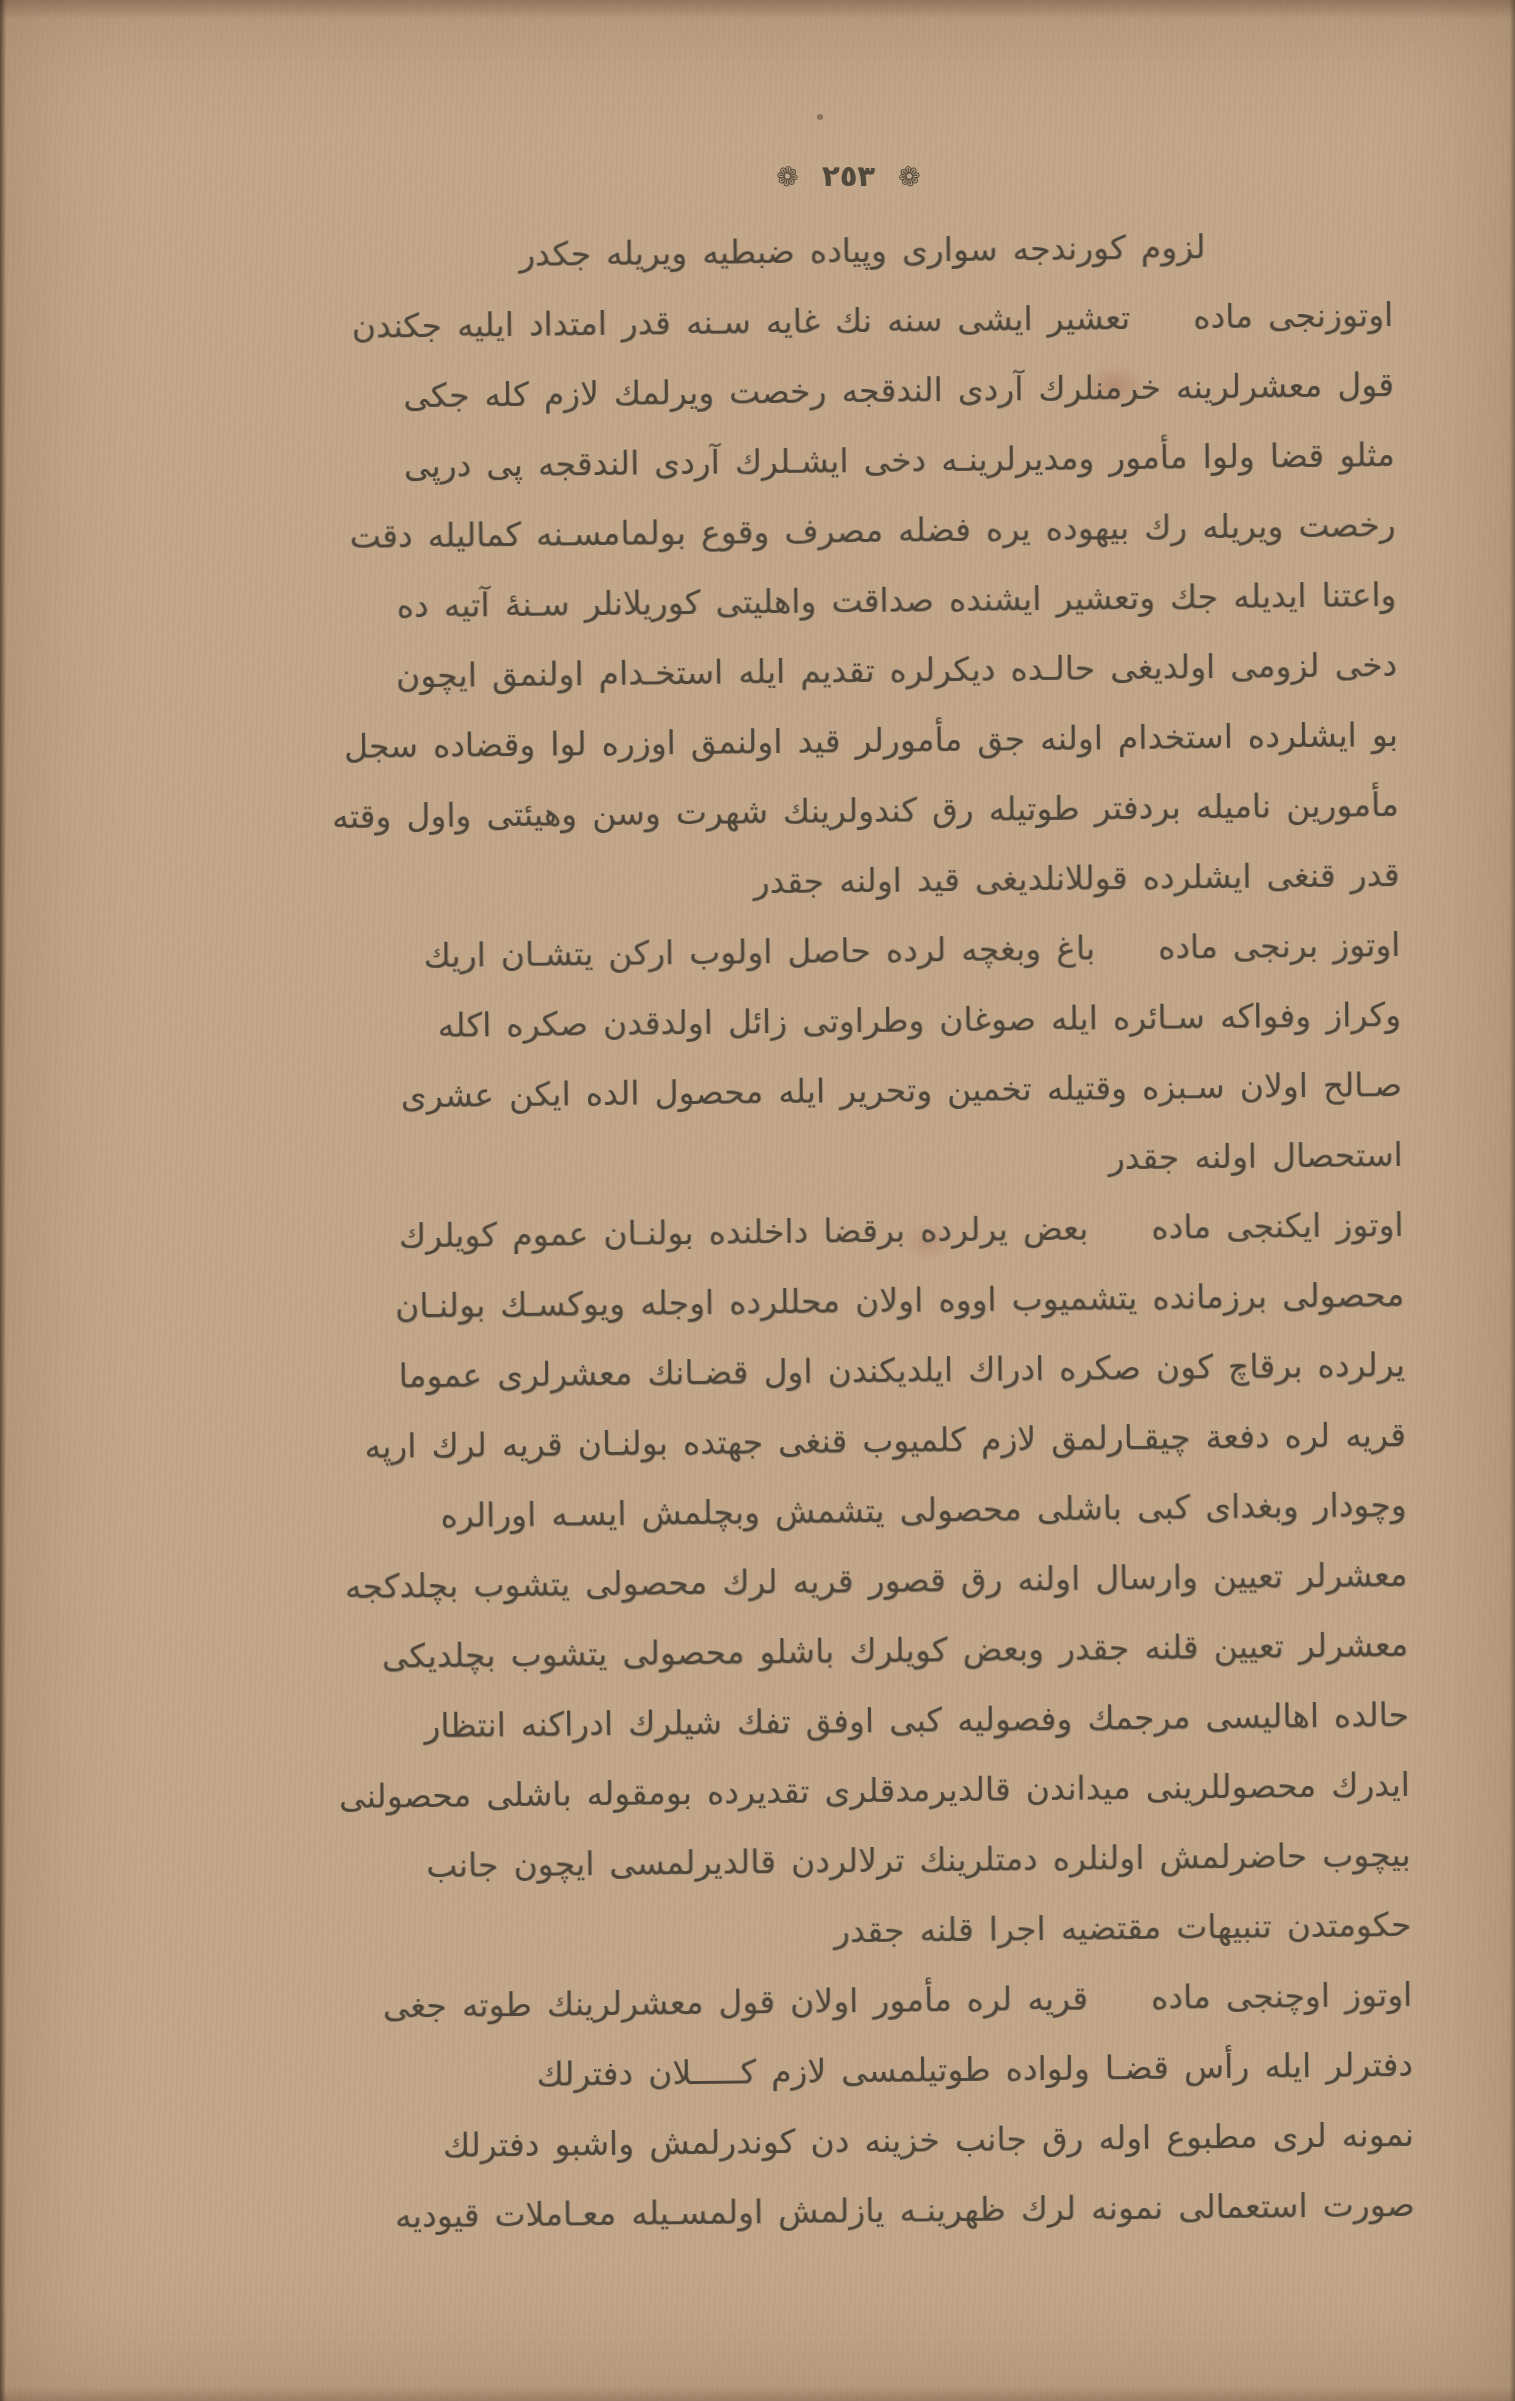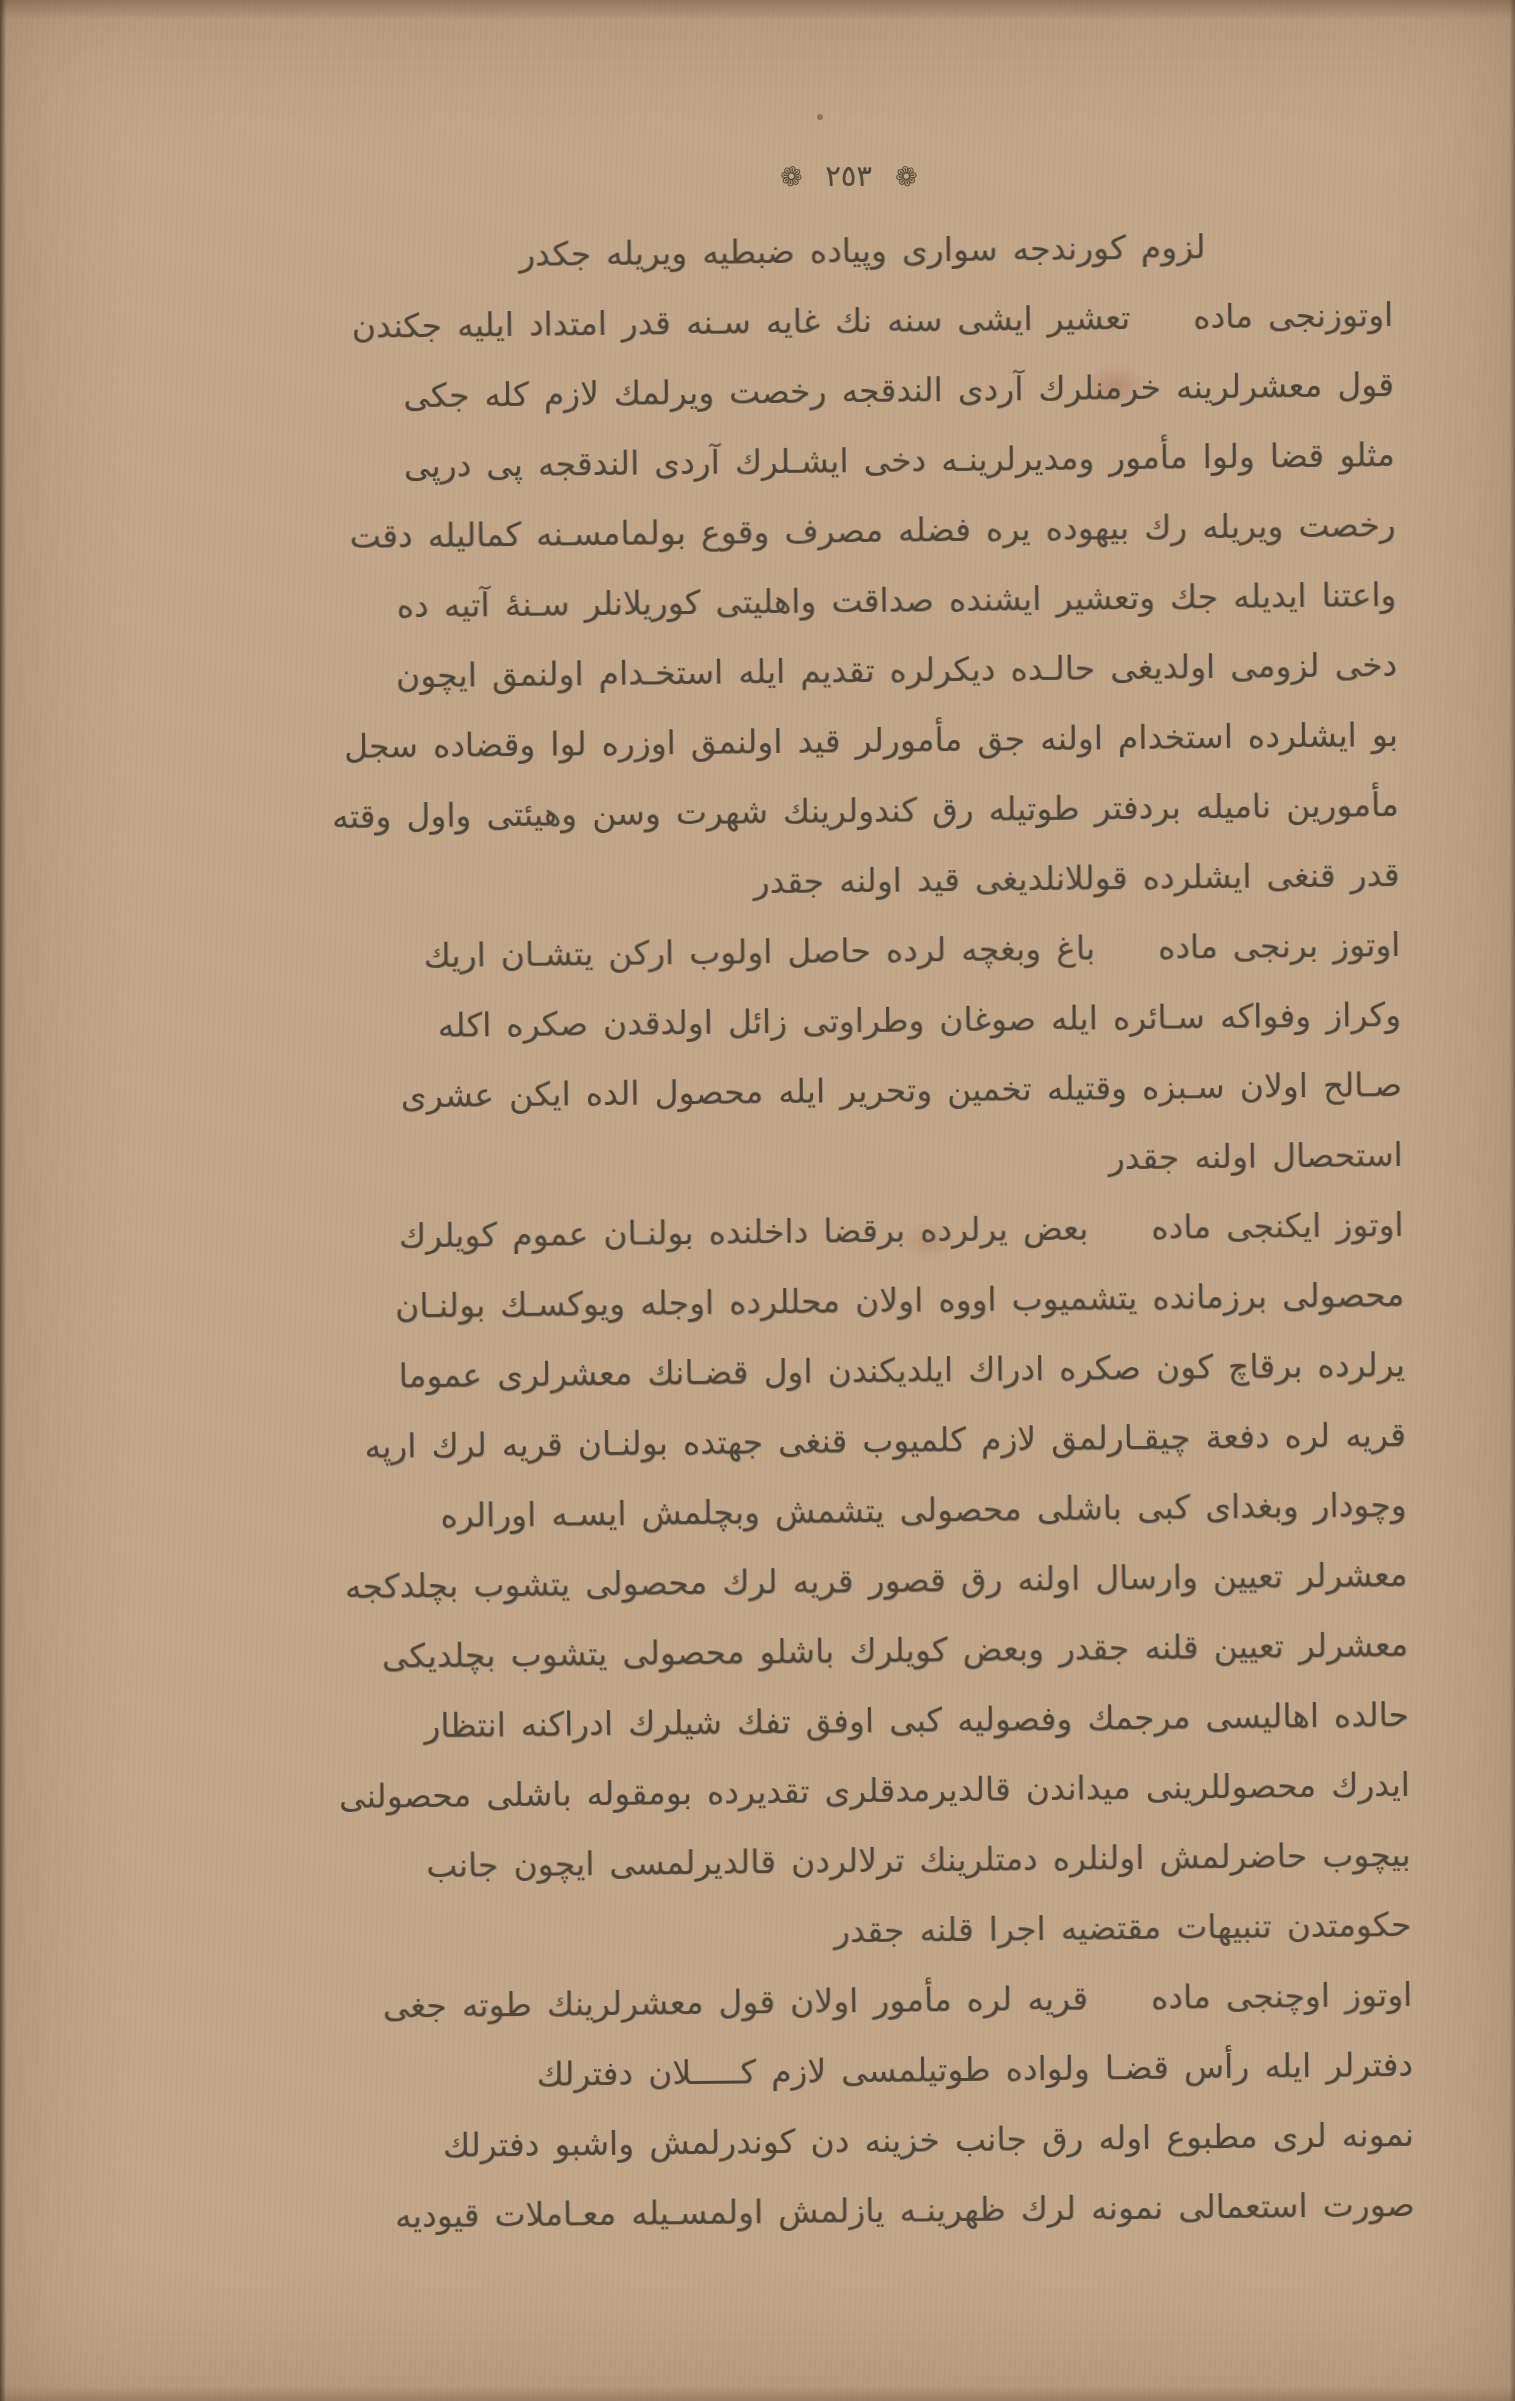--- a/index.html
+++ b/index.html
@@ -43,21 +43,21 @@
     display: flex;
     justify-content: center;
     align-items: center;
     gap: 23px;
     transform: translateX(91px);
     color: #51493c;
     font-size: 29px;
   }
   .page-number {
     letter-spacing: 5.4px;
-    font-weight: normal;
+    font-weight: bold;
     text-shadow: 0.4px 0.4px 0 rgba(75, 66, 52, .4);
   }
   .ornament {
     font-size: 27px;
     color: #564d3e;
     transform: rotate(-8deg);
   }
   .ornament--flip {
     transform: scaleX(-1) rotate(-8deg);
   }

